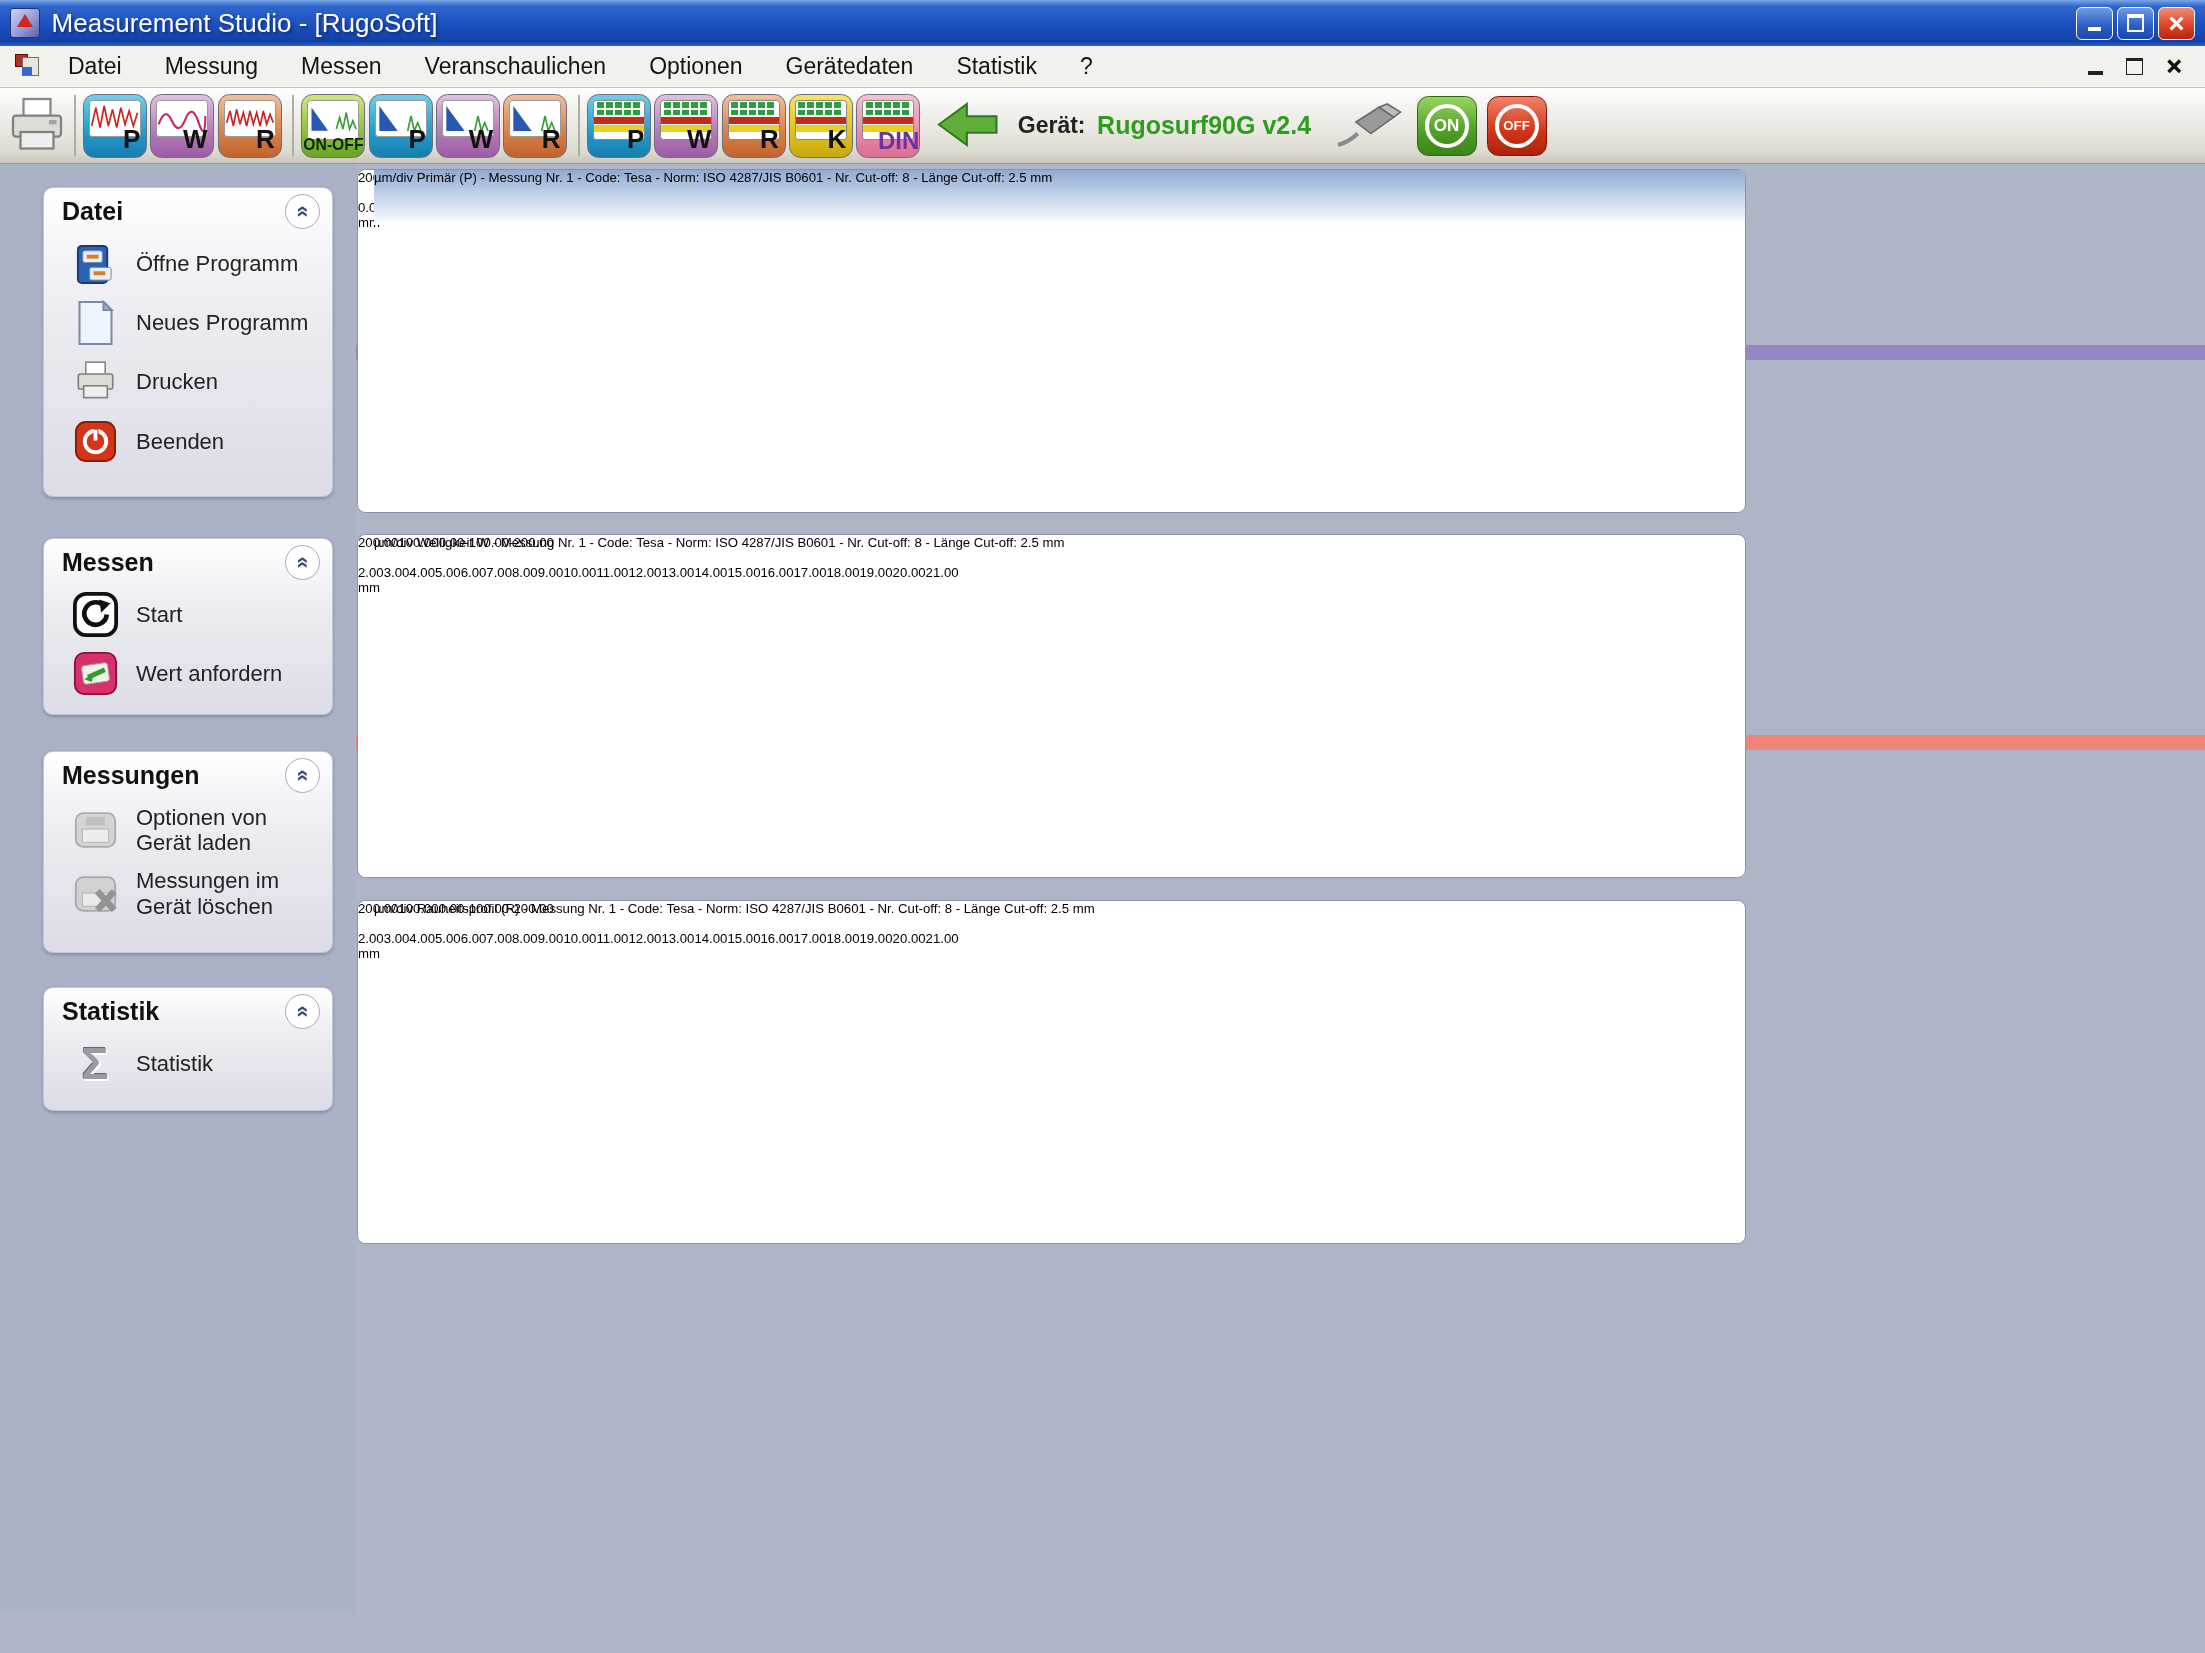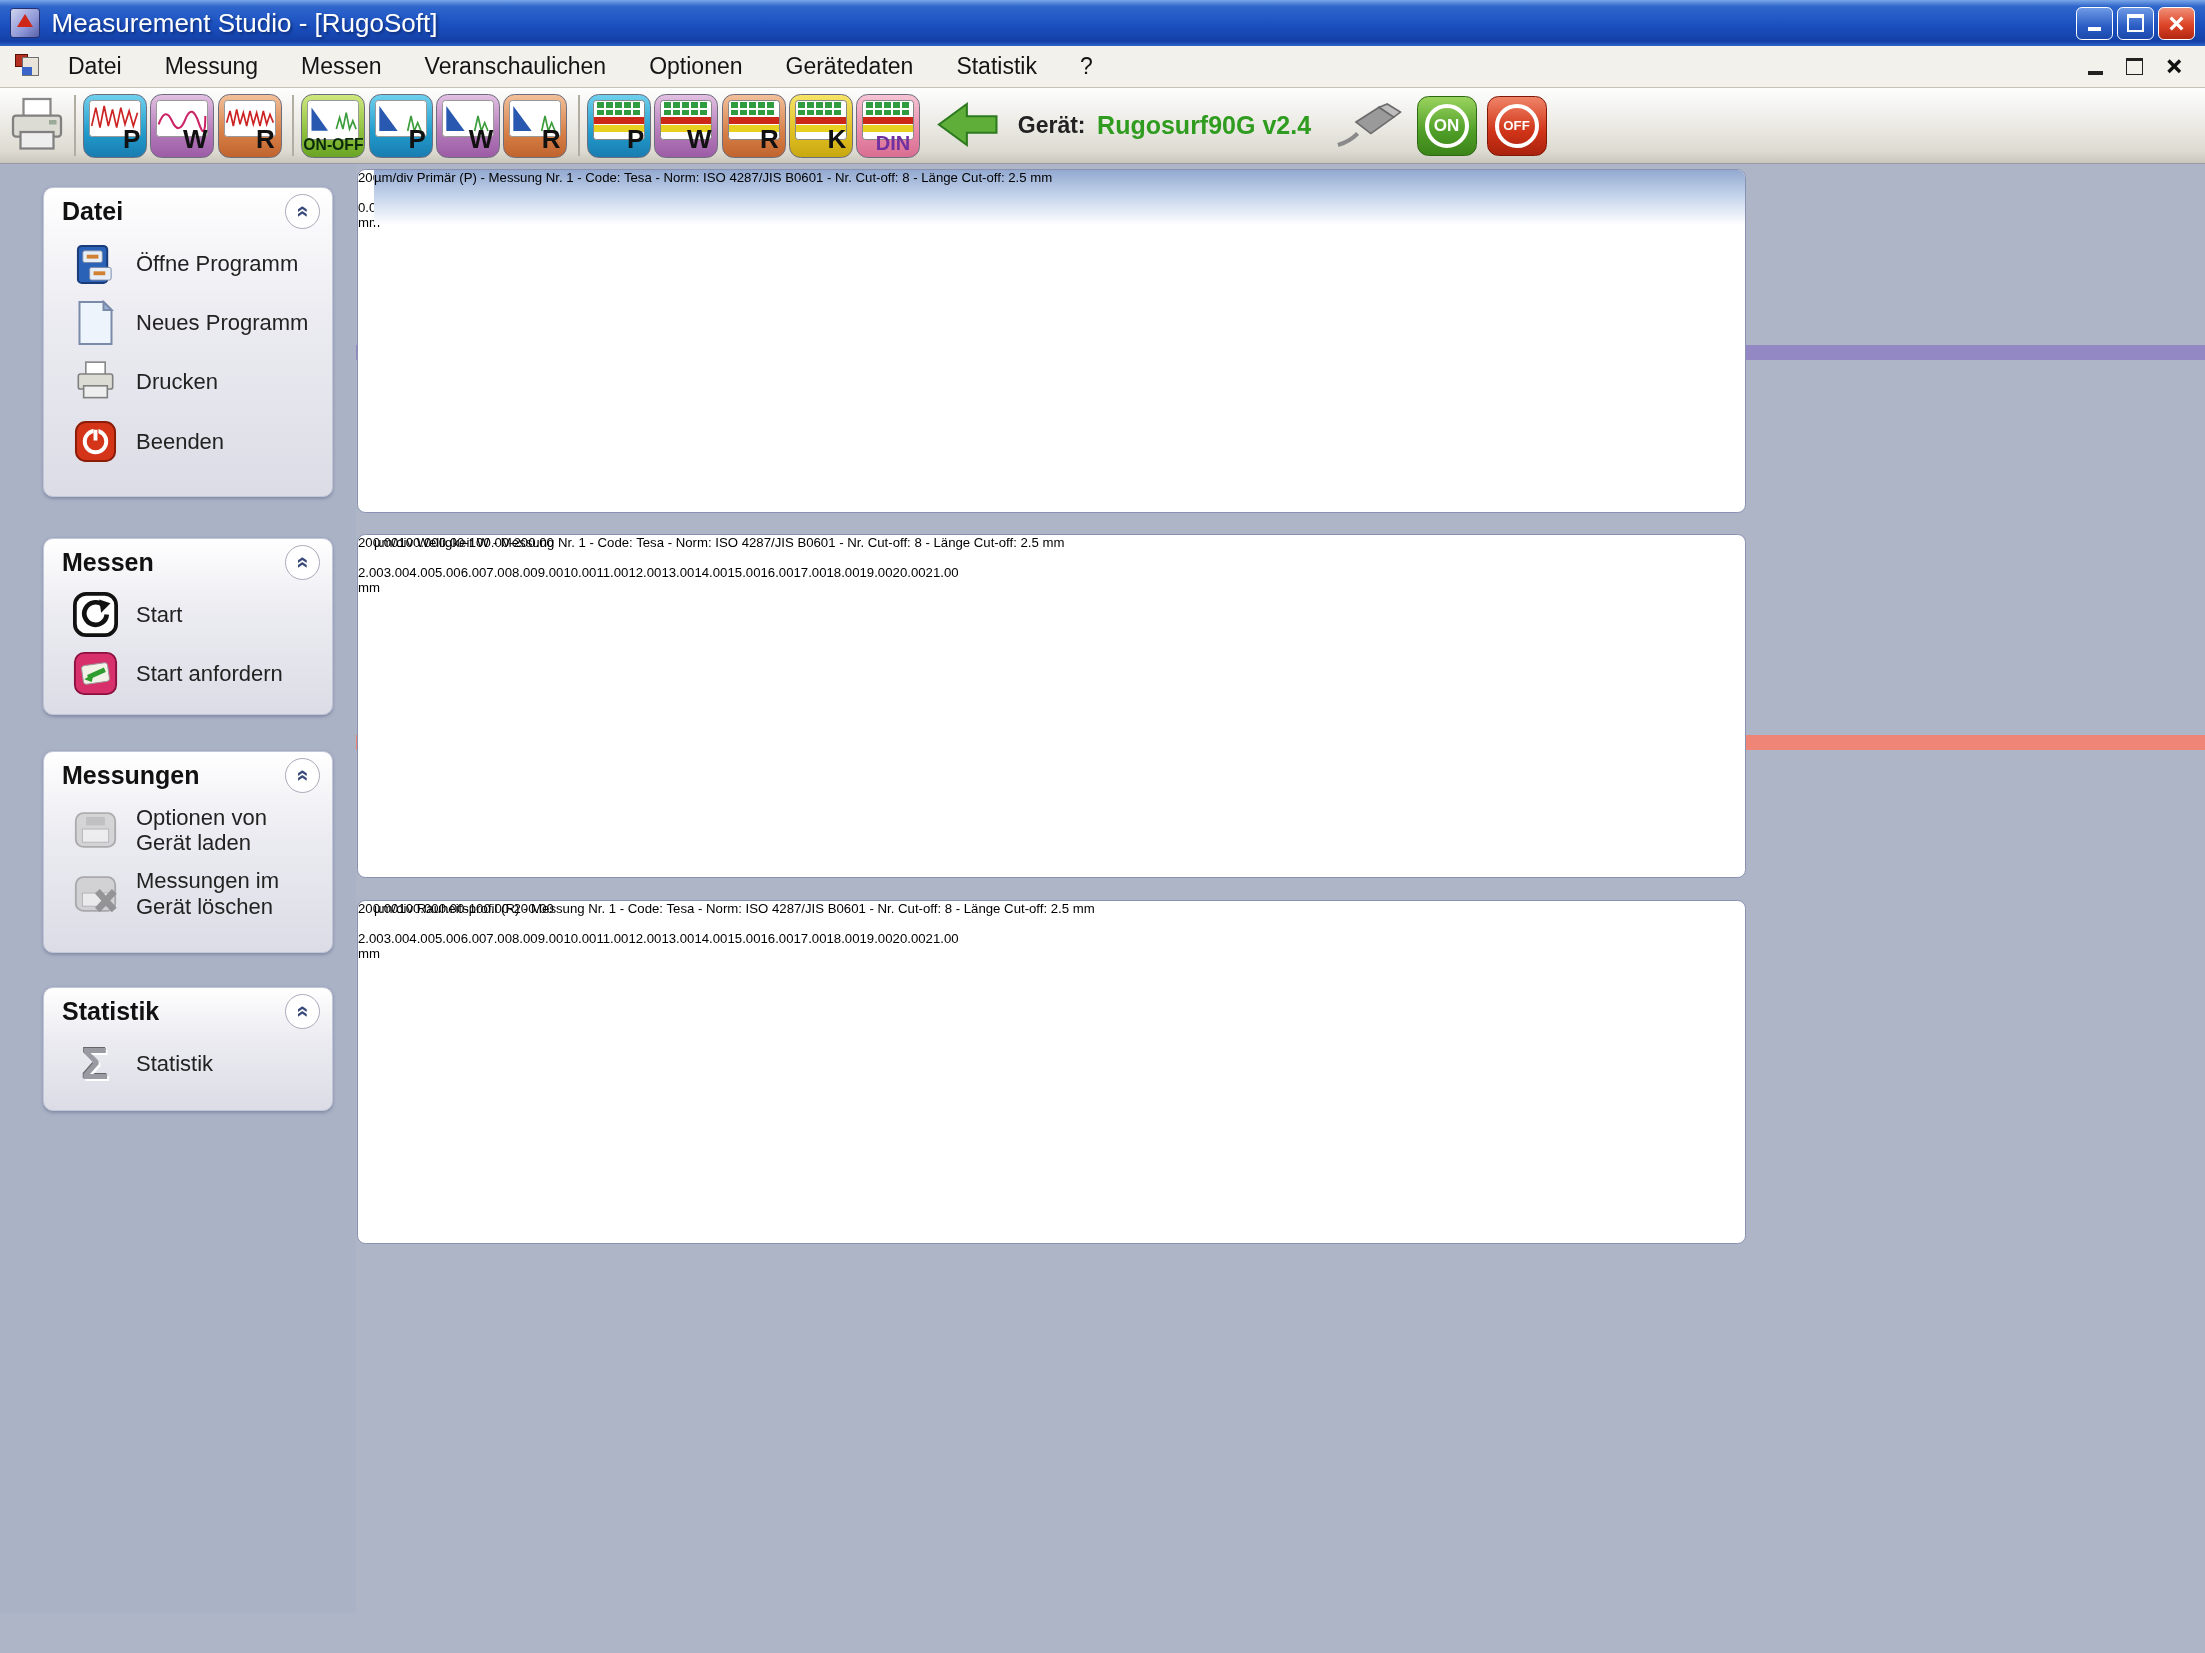--- a/index.html
+++ b/index.html
@@ -40,21 +40,21 @@
   .tbtn.purple{background:linear-gradient(180deg,#e2c0e2,#b37ab8 60%,#9c5ca6);}
   .tbtn.orange{background:linear-gradient(180deg,#f2c09a,#d88048 60%,#c0642e);}
   .tbtn.green{background:linear-gradient(180deg,#cfe87e,#8cc03c 60%,#6aa424);}
   .tbtn.yellow{background:linear-gradient(180deg,#f6e468,#e0c020 60%,#c8a810);}
   .tbtn.pink{background:linear-gradient(180deg,#f6c4d4,#e88aa8 60%,#d86e92);}
   .tbtn .onoff-t{position:absolute;left:0;right:0;bottom:2.5px;text-align:center;font-weight:bold;font-size:15.7px;color:#0a2a0a;}
   .minitable{position:absolute;left:5px;top:5px;width:50px;height:38px;background:#fff;border-radius:3.3px;border:0.8px solid #888;overflow:hidden;}
   .minitable .gr{height:5.8px;margin:1.7px 2.5px;background:repeating-linear-gradient(90deg,#2f9c3f 0 6.6px,#fff 6.6px 9px);}
   .minitable .rr{height:6.6px;margin:1.7px 0;background:#cc2818;}
   .minitable .yr{height:6.6px;margin:1.7px 0 0;background:#e8d020;}
-  .tbtn .ltr.din{font-size:20px;color:#7030a0;right:9px;}
+  .tbtn .ltr.din{font-size:24px;color:#7030a0;right:0;}
   #devlabel{font-size:23px;font-weight:bold;color:#222;margin:0 11.6px 0 18px;}
   #devname{font-size:25px;font-weight:bold;color:#2f9c1f;margin-right:21.5px;}
   .roundbtn{width:58px;height:58px;border-radius:11.6px;margin-left:10px;position:relative;display:flex;align-items:center;justify-content:center;}
   .roundbtn .ring{width:36px;height:36px;border:4.1px solid #fff;border-radius:50%;display:flex;align-items:center;justify-content:center;color:#fff;font-weight:bold;}
   .roundbtn.on{background:linear-gradient(180deg,#9ad45e,#4f9e28 60%,#3c8418);border:1.7px solid #2d6812;}
   .roundbtn.off{background:linear-gradient(180deg,#f08468,#d03418 60%,#aa220c);border:1.7px solid #801808;}
   .roundbtn.on .ring{font-size:17px;}
   .roundbtn.off .ring{font-size:13.2px;}
   
   #sidebar{position:absolute;left:0;top:164px;width:356px;bottom:40px;background:#aab2c6;}
@@ -363,21 +363,21 @@
       </div>
       <div class="sbitem">
         <span class="sbicon">
             <svg width="45" height="45" viewBox="0 0 48 48">
               <rect x="2" y="2" width="44" height="44" rx="10" fill="#d8306a" stroke="#8a1040" stroke-width="2"></rect>
               <rect x="10" y="14" width="28" height="20" rx="3" fill="#f2f2e8" stroke="#999" transform="rotate(-8 24 24)"></rect>
               <path d="M34 20 L16 28" stroke="#2f9c2f" stroke-width="5"></path>
               <polygon points="12,30 22,24 20,33" fill="#2f9c2f"></polygon>
             </svg>
           </span>
-        <span class="lbl">Start anfordern</span>
+        <span class="lbl">Wert anfordern</span>
       </div>
     </div>
 
     <div class="sbpanel" style="top:587px;height:200px">
       <div class="sbhead">
           <span class="t">Messungen</span>
           <span class="chev">«</span>
         </div>
       <div class="sbitem">
         <span class="sbicon gray">

